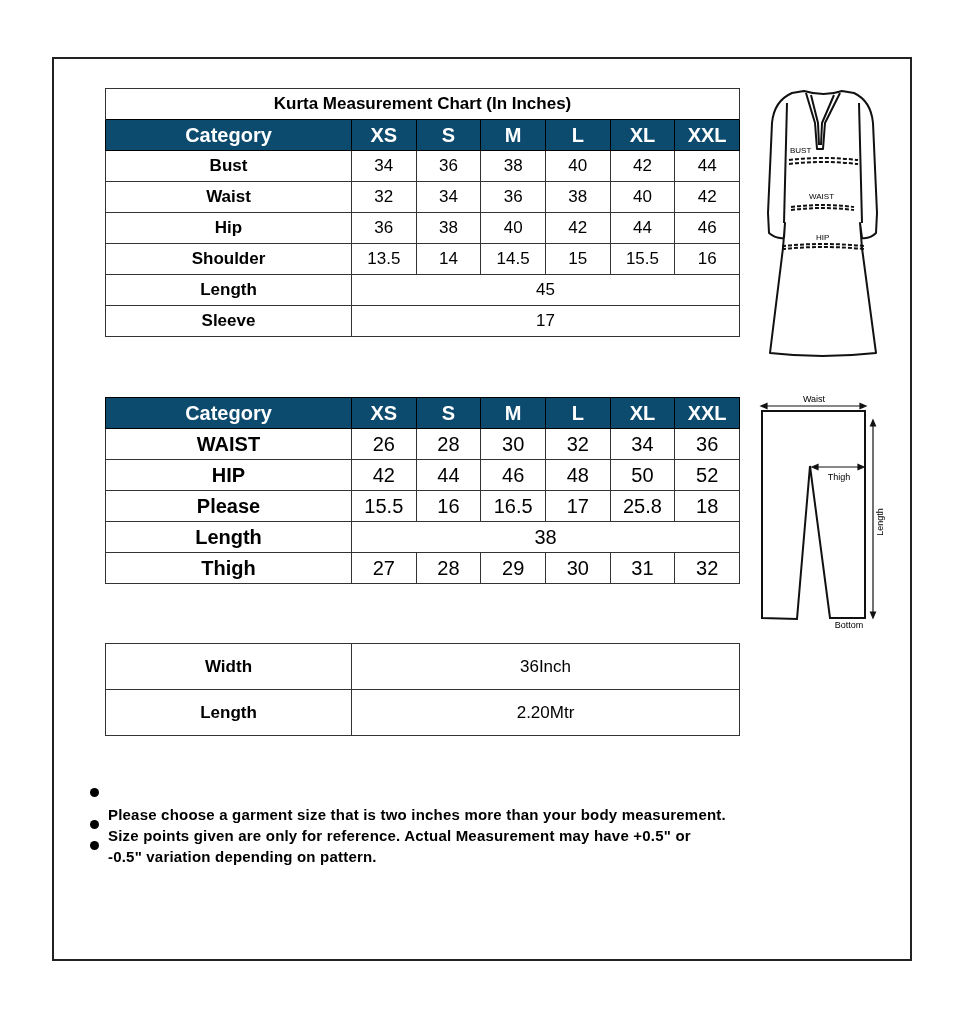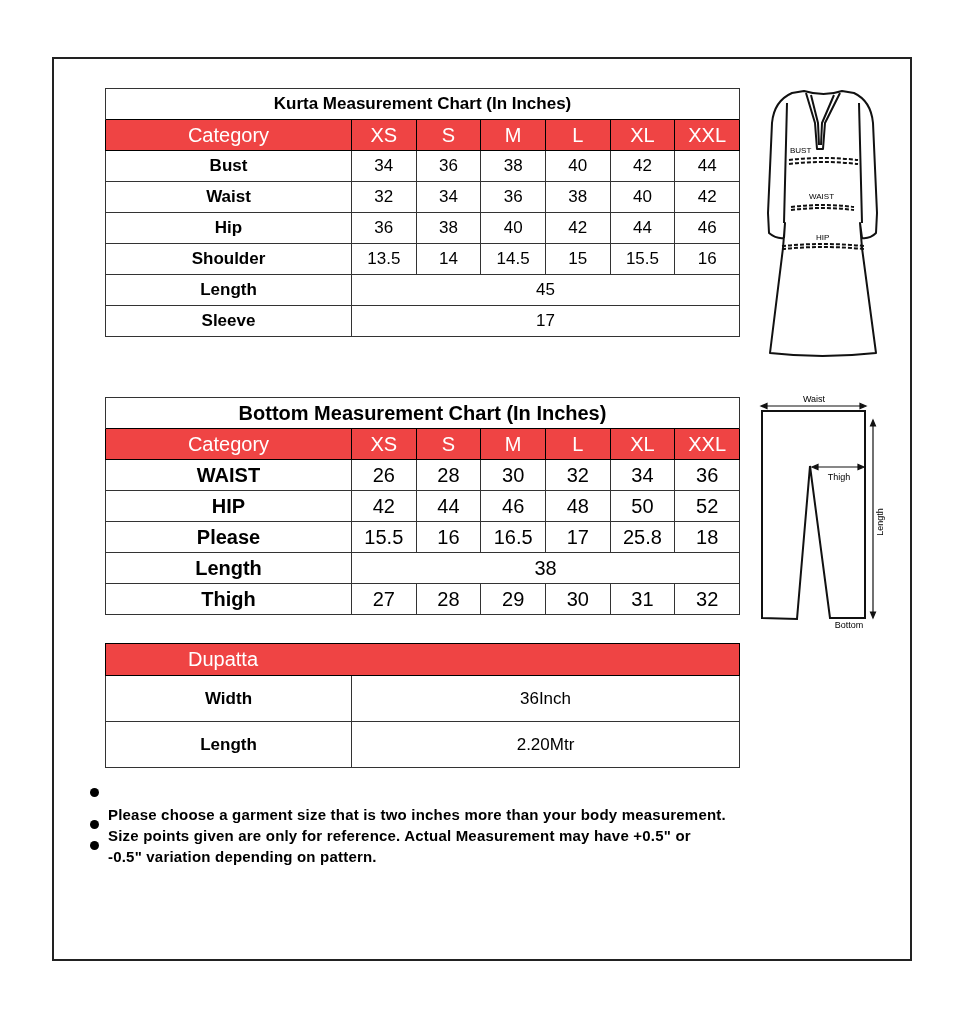--- a/index.html
+++ b/index.html
@@ -4,21 +4,21 @@
 <style>
   * { box-sizing: border-box; margin: 0; padding: 0; }
   html, body { width: 970px; height: 1013px; background: #ffffff; overflow: hidden; }
   body { position: relative; font-family: "Liberation Sans", sans-serif; color: #000; }
 
   .frame { position: absolute; left: 52px; top: 57px; width: 860px; height: 904px; border: 2px solid #222; }
 
   table.chart { position: absolute; border-collapse: collapse; table-layout: fixed; }
   table.chart td, table.chart th { border: 1.5px solid #333; text-align: center; vertical-align: middle; padding: 0; }
   table.chart .title-row td { font-weight: bold; font-size: 21px; height: 32px; border-bottom: none; }
-  table.chart .head-row th { background: #ef4444; color: #fff; font-weight: normal; font-size: 20px; height: 31px; border-color: #000; }
+  table.chart .head-row th { background: #0c4a6e; color: #fff; font-weight: bold; font-size: 20px; height: 31px; border-color: #000; }
   table.chart td.label { font-weight: bold; }
   #kurta { left: 105px; top: 88px; width: 635px; }
   #kurta td { font-size: 17px; height: 31px; }
   #kurta td.label { font-size: 17px; }
   #bottom { left: 105px; top: 397px; width: 635px; }
   #bottom td { font-size: 20px; height: 31px; }
   #bottom td.label { font-size: 20px; }
   #dupatta { left: 105px; top: 643px; width: 635px; }
   #dupatta th { text-align: left; padding-left: 82px; }
   #dupatta td { font-size: 17px; height: 46px; }
@@ -119,23 +119,20 @@
   <colgroup>
       <col style="width:246px">
       <col>
       <col>
       <col>
       <col>
       <col>
       <col>
     </colgroup>
   <tbody>
-      <tr class="title-row">
-        <td colspan="7">Bottom Measurement Chart (In Inches)</td>
-      </tr>
   <tr class="head-row">
     <th>Category</th>
     <th>XS</th>
     <th>S</th>
     <th>M</th>
     <th>L</th>
     <th>XL</th>
     <th>XXL</th>
   </tr>
   </tbody>
@@ -182,23 +179,20 @@
       </tr>
     </tbody>
 </table>
 
 <table class="chart" id="dupatta">
   <colgroup>
       <col style="width:246px">
       <col>
     </colgroup>
   <tbody>
-      <tr class="head-row">
-        <th colspan="2">Dupatta</th>
-      </tr>
   <tr>
     <td class="label">Width</td>
     <td>36Inch</td>
   </tr>
   <tr>
     <td class="label">Length</td>
     <td>2.20Mtr</td>
   </tr>
 </tbody>
   </table>

